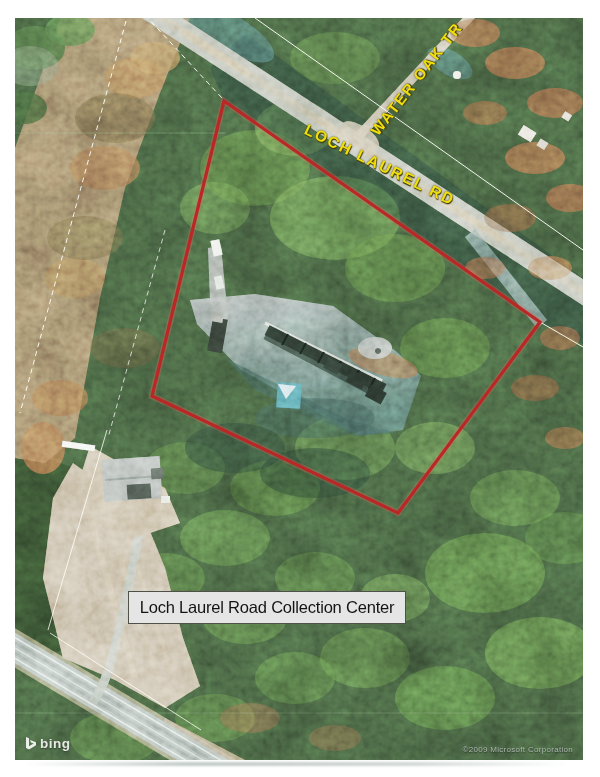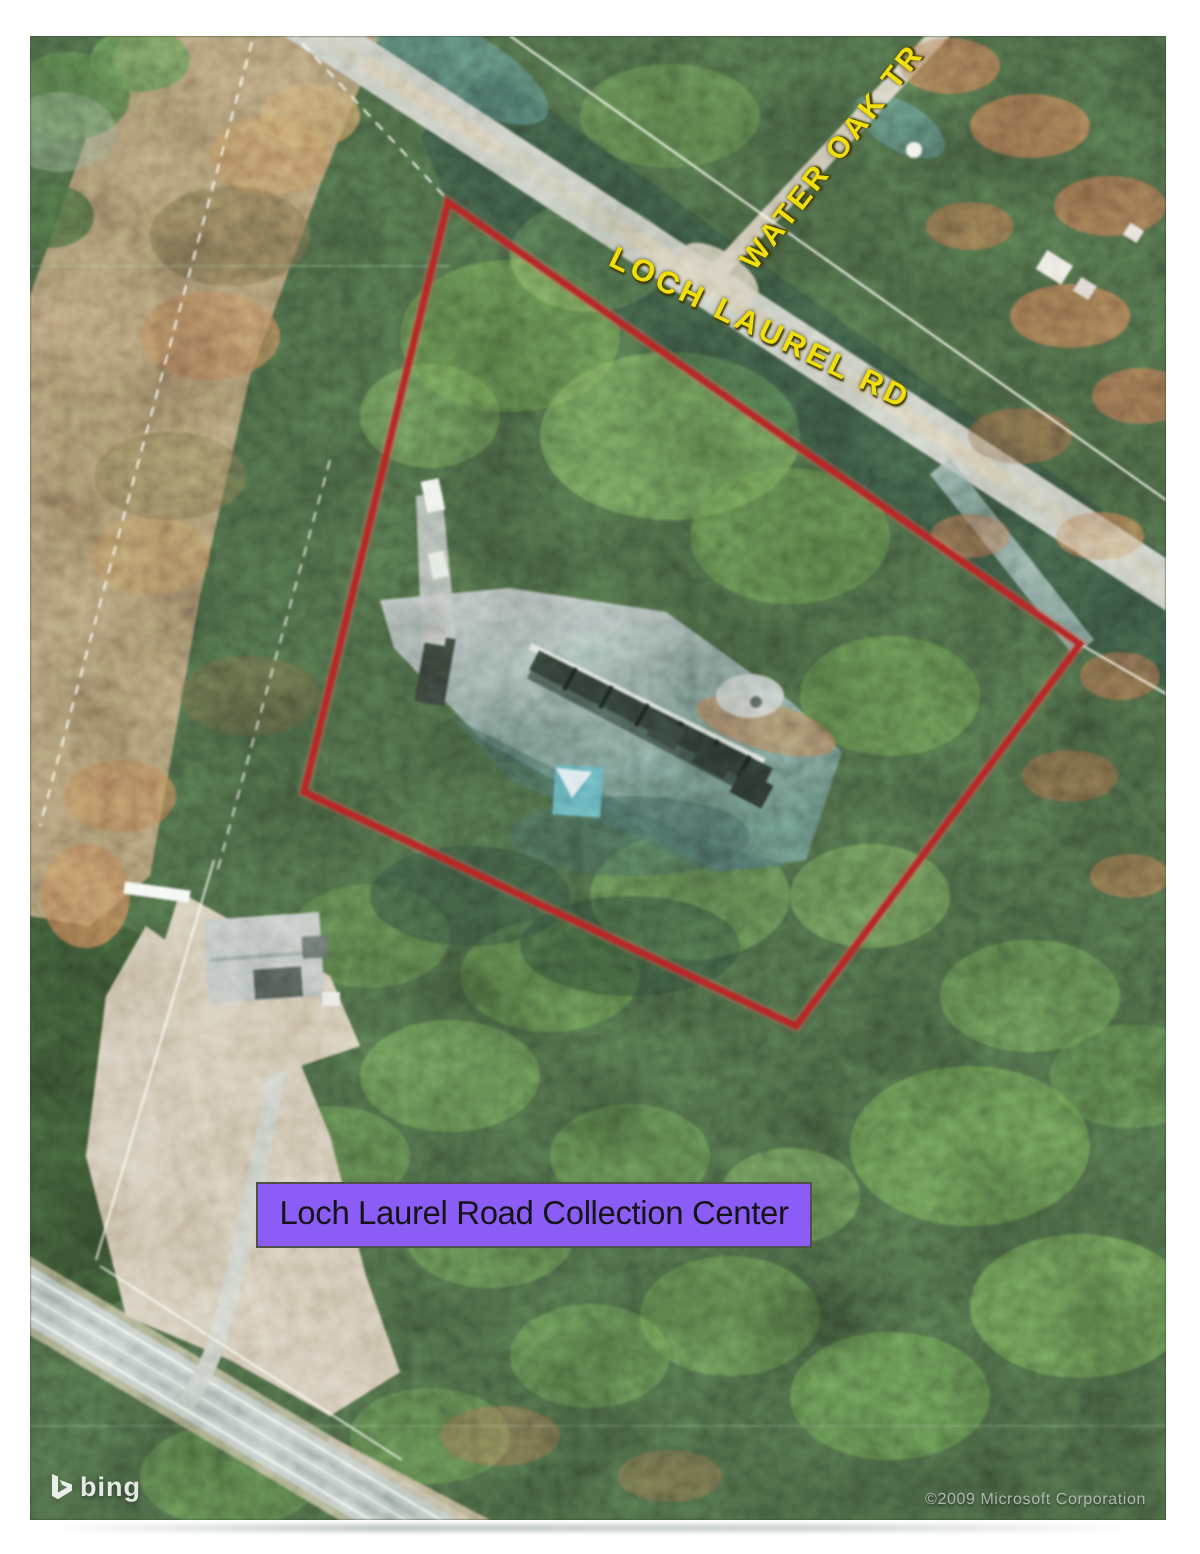--- a/index.html
+++ b/index.html
@@ -8,21 +8,21 @@
   .photo{position:absolute;left:15px;top:18px;width:568px;height:742px;background:#31482b;overflow:hidden;}
   .photo svg{display:block;position:absolute;left:0;top:0;isolation:isolate;
              filter:blur(.4px) saturate(.9) contrast(.97) brightness(1.03);}
   .overlay{position:absolute;left:0;top:0;width:100%;height:100%;pointer-events:none;}
   .road-label{position:absolute;color:#f1df0b;font-weight:bold;font-size:15px;letter-spacing:2px;
               white-space:nowrap;transform-origin:center;
               text-shadow:1px 1px 1px #3f3a00,0 0 2px #4a4400;}
   .road-label.water-oak{left:332px;top:52px;transform:rotate(-52deg);}
   .road-label.loch-laurel{left:282px;top:138px;transform:rotate(26deg);font-size:15.5px;}
   .site-label{position:absolute;left:113px;top:573px;width:276px;height:31px;
-              background:#8b5cf6;border:1px solid #50504a;display:flex;align-items:center;justify-content:center;
+              background:#e5e5e5;border:1px solid #50504a;display:flex;align-items:center;justify-content:center;
               font-size:16.5px;letter-spacing:-0.2px;color:#141414;white-space:nowrap;}
   .bing{position:absolute;left:10px;top:718px;display:flex;align-items:center;gap:3px;
         color:rgba(248,250,246,.9);font-size:13.5px;font-weight:600;letter-spacing:.5px;
         text-shadow:0 1px 2px rgba(20,30,25,.6);}
   .bing svg{position:static;filter:none;}
   .copyright{position:absolute;right:10px;top:727px;font-size:8px;color:#aeb7ae;letter-spacing:.3px;
              text-shadow:0 1px 1px rgba(10,20,15,.5);}
   .scan-smudge{position:absolute;left:24px;top:762px;width:545px;height:4px;
                background:linear-gradient(to right,transparent,rgba(120,140,135,.45) 30%,rgba(120,140,135,.35) 70%,transparent);
                filter:blur(1px);}

